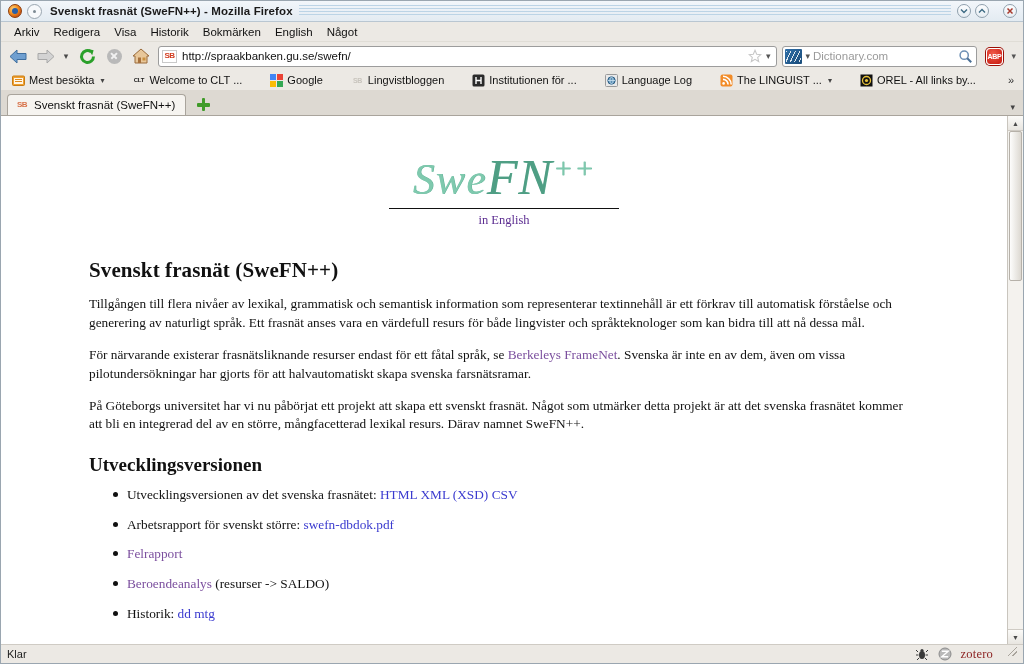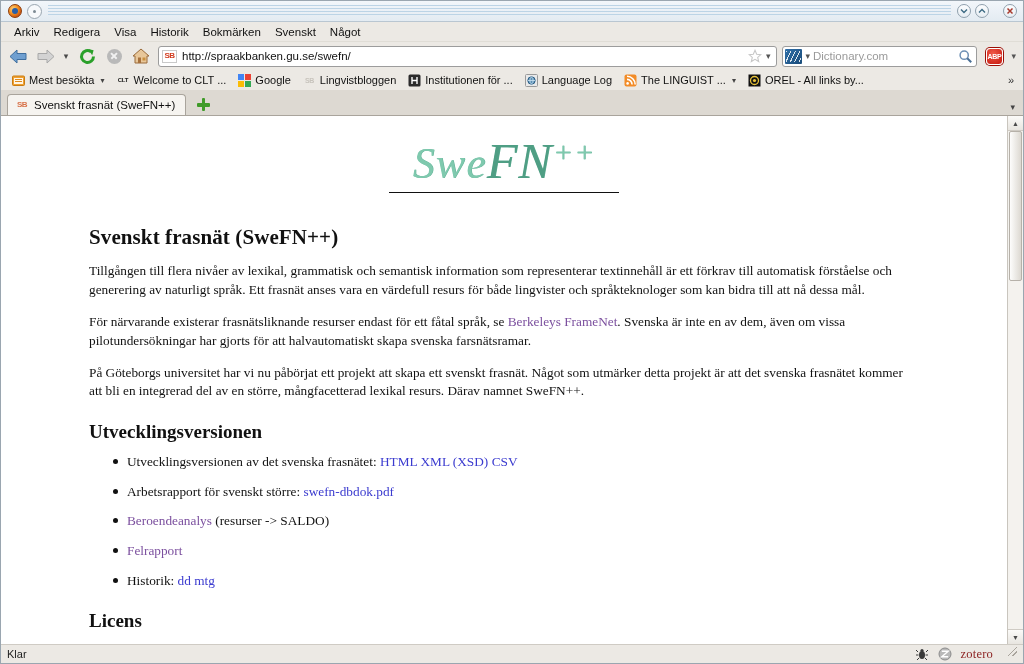--- a/index.html
+++ b/index.html
@@ -132,21 +132,21 @@
     background:radial-gradient(circle at 40% 32%,#f05a4a,#c6180d);
     border:1.5px solid #fff;box-shadow:0 0 0 1px #9c0f06;
     display:flex;align-items:center;justify-content:center;
     font-size:7px;font-weight:bold;color:#fff;letter-spacing:-.3px;box-sizing:border-box;
   }
   .nav-chev{font-size:9px;color:#555;margin-left:5px;margin-right:2px;}
 
   
   .bkbar{
     height:21px;flex:0 0 21px;background:#ece9e4;
-    display:flex;align-items:center;padding:0 5px;box-sizing:border-box;gap:0;
+    display:flex;align-items:center;padding:0 5px;box-sizing:border-box;gap:16px;
     border-bottom:1px solid #ddd9d2;overflow:hidden;
   }
   .bk{
     display:flex;align-items:center;gap:4px;padding:1px 6px;font-size:11px;color:#111;
     white-space:nowrap;flex:0 0 auto;
   }
   .bk .ic{width:13px;height:13px;flex:0 0 13px;display:block;}
   .bk .caret{font-size:8px;color:#444;margin-left:2px;}
   .bk-overflow{margin-left:auto;font-size:11px;color:#333;padding-right:4px;flex:0 0 auto;}
 
@@ -182,21 +182,21 @@
   }
 
   
   .content-wrap{
     flex:1;display:flex;min-height:0;background:#fff;
     border-top:1px solid #a9a49c;
   }
   .page{
     flex:1;background:#fff;overflow:hidden;position:relative;
     font-family:"Liberation Serif", serif;
-    padding:0;
+    padding:16px;
   }
   .page-inner{padding:14px 0 0 0;}
 
   .logo-wrap{
     width:230px;margin:0 auto;text-align:center;padding-top:6px;
   }
   .logo{
     font-family:"Liberation Serif", serif;
     font-style:italic;font-size:44px;color:#6bbfa2;line-height:1;
     letter-spacing:1px;white-space:nowrap;
@@ -276,20 +276,21 @@
   }
 </style>
 </head>
 <body>
 
 <div class="win">
 
   <div class="titlebar">
     <span class="tb-ff"></span>
     <span class="tb-doc"></span>
+    <span class="tb-title">Svenskt frasnät (SweFN++) - Mozilla Firefox</span>
     <span class="tb-lines">
       <i style="top:4px"></i>
         <i style="top:7px"></i>
         <i style="top:10px"></i>
         <i style="top:13px"></i>
     </span>
     <span class="tb-btns">
       <span class="tb-btn">
         <svg width="8" height="6" viewBox="0 0 8 6">
             <path d="M1 1.5 L4 4.5 L7 1.5" stroke="#3d6b84" stroke-width="1.4" fill="none"></path>
@@ -307,21 +308,21 @@
       </span>
     </span>
   </div>
 
   <div class="menubar">
     <span class="menu-item">Arkiv</span>
     <span class="menu-item">Redigera</span>
     <span class="menu-item">Visa</span>
     <span class="menu-item">Historik</span>
     <span class="menu-item">Bokmärken</span>
-    <span class="menu-item">Svenskt</span>
+    <span class="menu-item">English</span>
     <span class="menu-item">Något</span>
   </div>
 
   <div class="navbar">
     <span class="navbtn">
       <svg class="arrow-back" viewBox="0 0 19 15">
         <path d="M8 1 L1 7.5 L8 14 L8 10.5 L17 10.5 L17 4.5 L8 4.5 Z" fill="#6f9fd0" stroke="#3f6e9e" stroke-width="1"></path>
       </svg>
     </span>
     <span class="navbtn">
@@ -471,41 +472,42 @@
     <span class="tabstrip-caret">▾</span>
   </div>
 
   <div class="content-wrap">
     <div class="page">
       <div class="page-inner">
 
         <div class="logo-wrap">
           <div class="logo"><span class="a">Swe</span><span class="b">FN</span><span class="c">++</span></div>
           <div class="logo-rule"></div>
+          <div class="in-english">in English</div>
         </div>
 
         <div class="body-col">
           <h1 class="h">Svenskt frasnät (SweFN++)</h1>
 
           <p class="para">Tillgången till flera nivåer av lexikal, grammatisk och semantisk information som representerar textinnehåll är ett förkrav till automatisk förståelse och generering av naturligt språk. Ett frasnät anses vara en värdefull resurs för både lingvister och språkteknologer som kan bidra till att nå dessa mål.</p>
 
           <p class="para"><span>För närvarande existerar frasnätsliknande resurser endast för ett fåtal språk, se </span><a class="vis" href="#">Berkeleys FrameNet</a><span>. Svenska är inte en av dem, även om vissa pilotundersökningar har gjorts för att halvautomatiskt skapa svenska farsnätsramar.</span></p>
 
           <p class="para">På Göteborgs universitet har vi nu påbörjat ett projekt att skapa ett svenskt frasnät. Något som utmärker detta projekt är att det svenska frasnätet kommer att bli en integrerad del av en större, mångfacetterad lexikal resurs. Därav namnet SweFN++.</p>
 
           <h2 class="h2">Utvecklingsversionen</h2>
 
           <ul class="lst">
             <li><span>Utvecklingsversionen av det svenska frasnätet: </span><a class="lnk" href="#">HTML</a> <a class="lnk" href="#">XML</a> <a class="lnk" href="#">(XSD)</a> <a class="lnk" href="#">CSV</a></li>
 
             <li><span>Arbetsrapport för svenskt större: </span><a class="lnk" href="#">swefn-dbdok.pdf</a></li>
 
+            <li><a class="vis" href="#">Felrapport</a></li>
+
             <li><a class="vis" href="#">Beroendeanalys</a><span> (resurser -&gt; SALDO)</span></li>
-
-            <li><a class="vis" href="#">Felrapport</a></li>
 
             <li><span>Historik: </span><a class="lnk" href="#">dd</a> <a class="lnk" href="#">mtg</a></li>
           </ul>
 
           <h2 class="h2">Licens</h2>
 
         </div>
 
       </div>
     </div>

